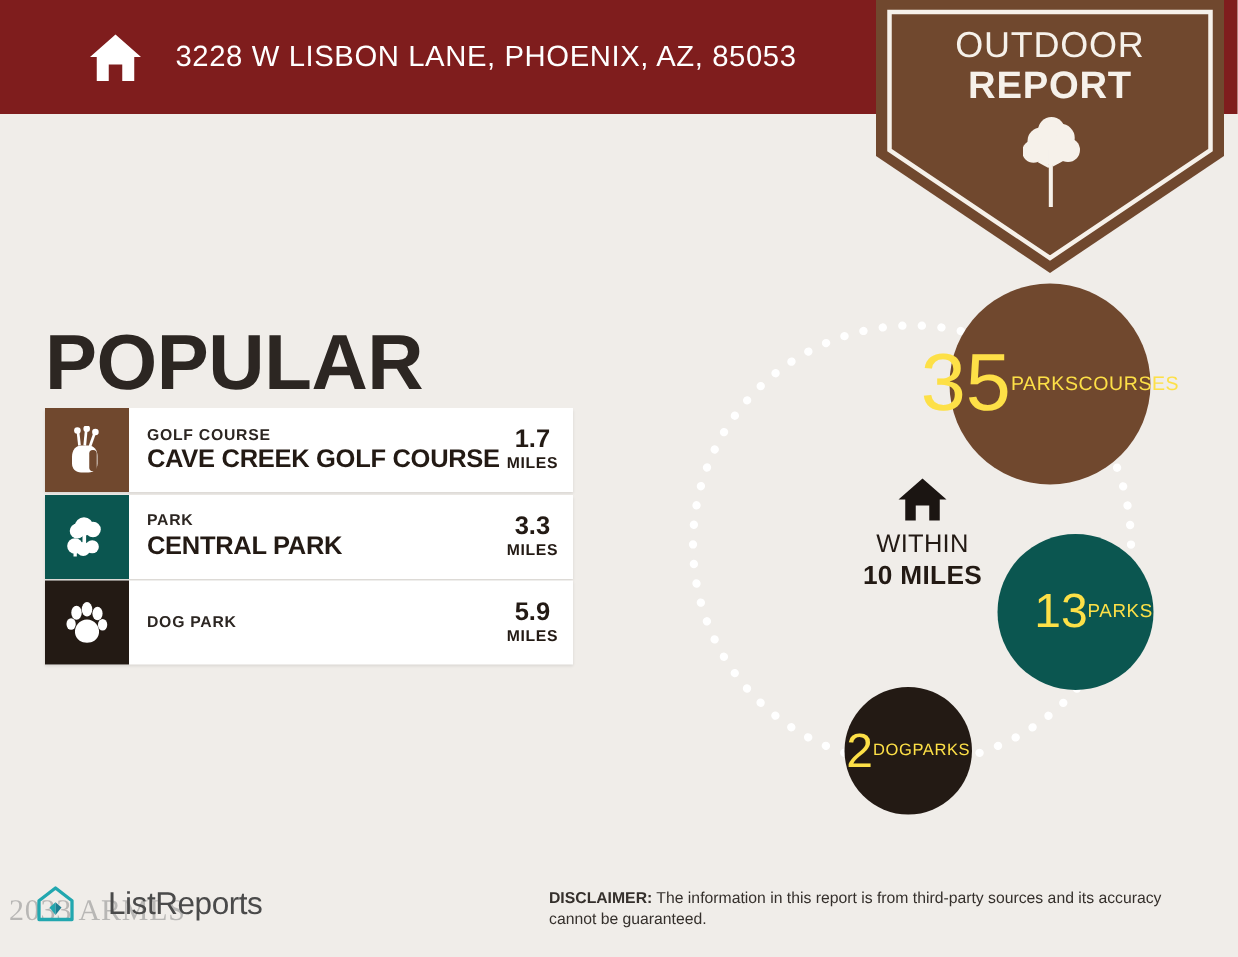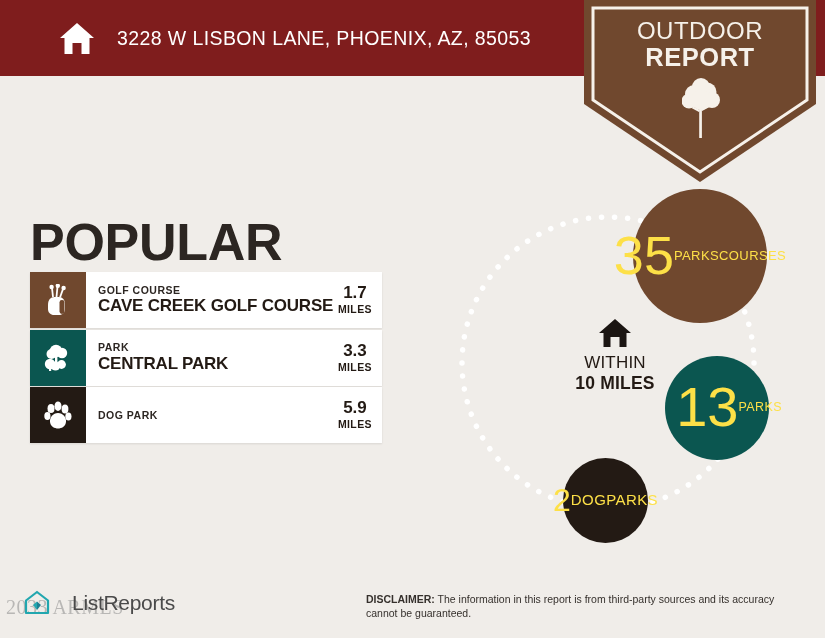--- a/index.html
+++ b/index.html
@@ -204,29 +204,29 @@
     width: 134px; height: 134px;
     background: #70482E;
   }
   .bubble-golf .num { font-size: 54px; margin-bottom: 2px; }
   .bubble-golf .lab { font-size: 13px; }
   .bubble-parks {
     left: 245px; top: 176px;
     width: 104px; height: 104px;
     background: #0B5650;
   }
-  .bubble-parks .num { font-size: 56px; margin-bottom: 2px; margin-left: 24px; }
+  .bubble-parks .num { font-size: 32px; margin-bottom: 2px; margin-left: 24px; }
   .bubble-parks .lab { font-size: 12.5px; }
   .bubble-dogparks {
     left: 143px; top: 278px;
     width: 85px; height: 85px;
     background: #231A14;
   }
   .bubble-dogparks .num { font-size: 32px; margin-bottom: 1px; }
-  .bubble-dogparks .lab { font-size: 15px; }
+  .bubble-dogparks .lab { font-size: 11px; }
 
   .center-label {
     position: absolute;
     left: 108px; top: 138px;
     width: 174px;
     text-align: center;
   }
   .center-label svg { display: block; margin: 0 auto 5px auto; }
   .cl-1 {
     display: block;

